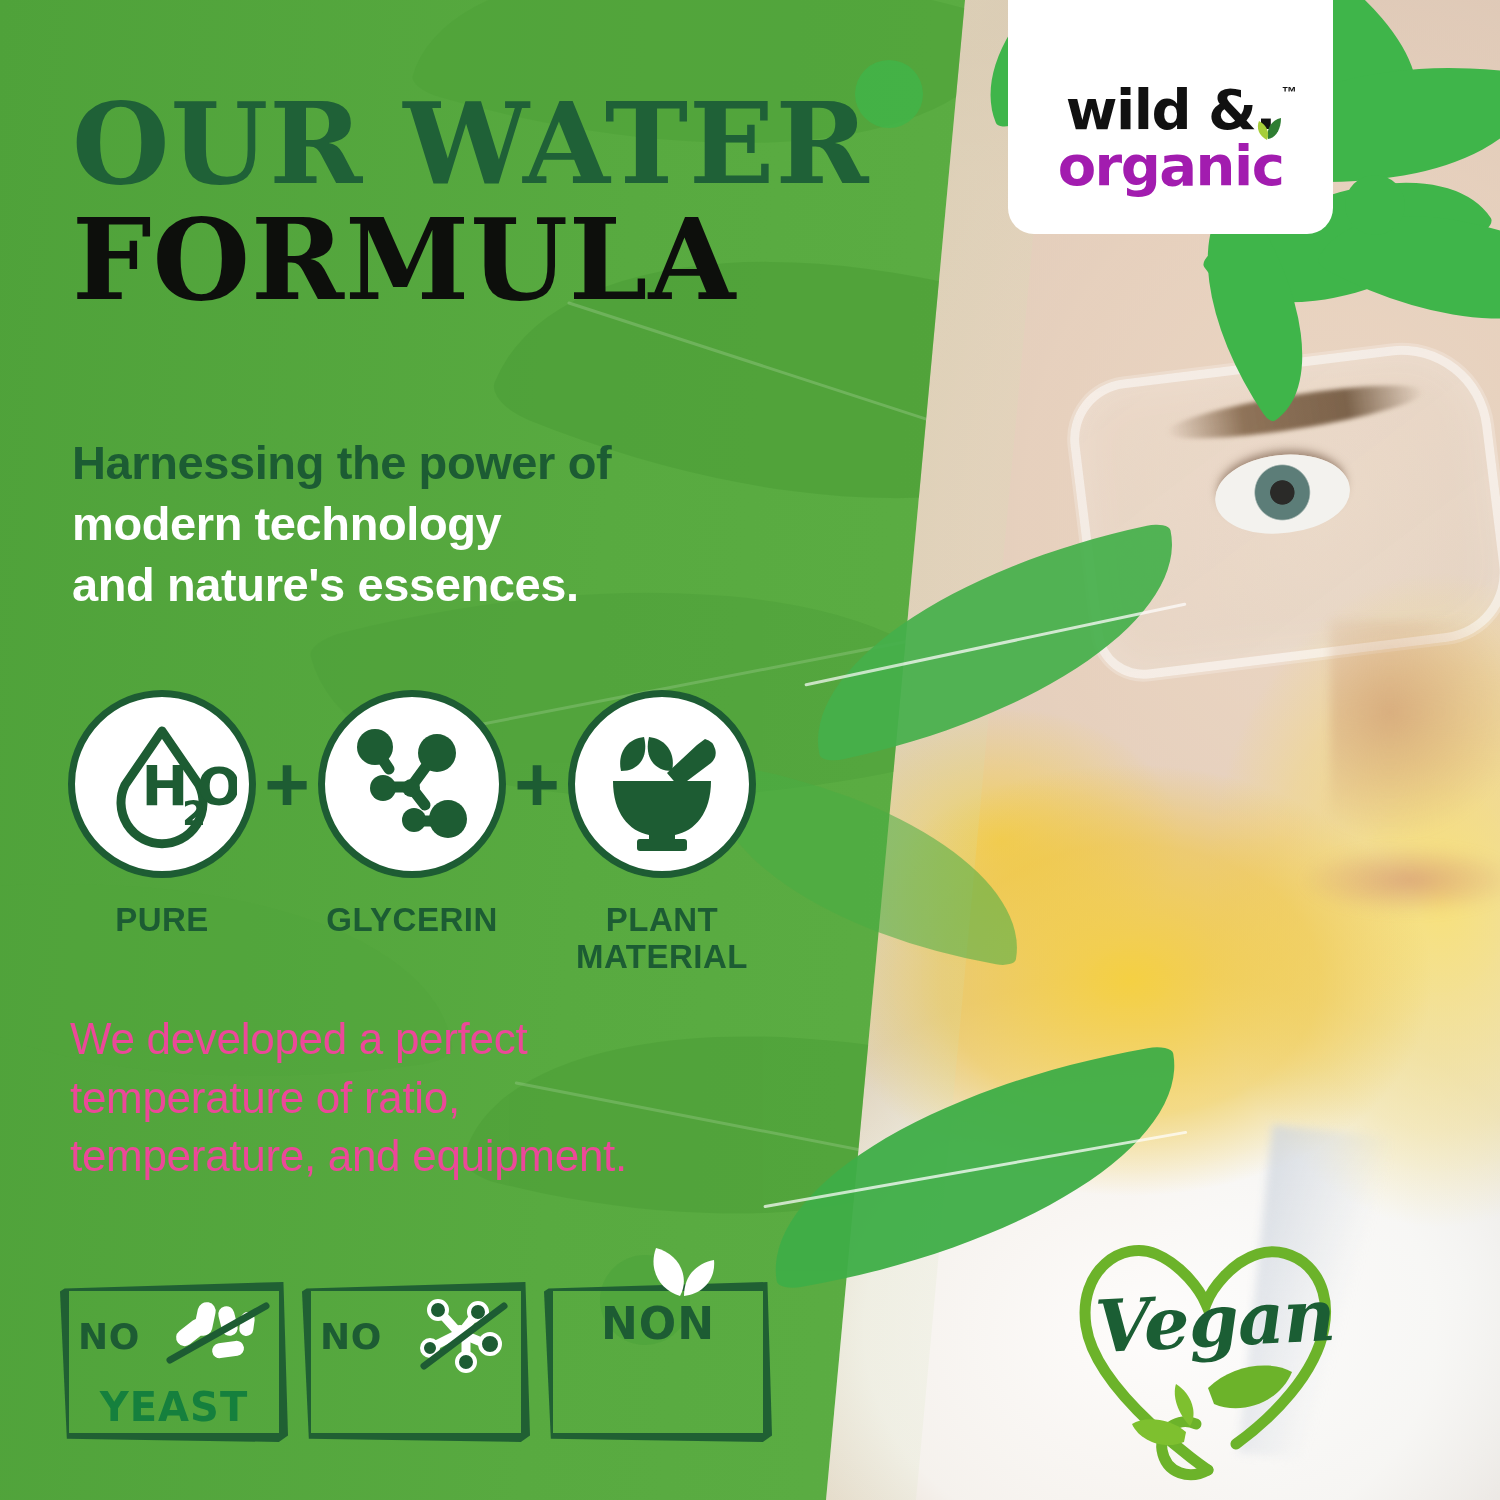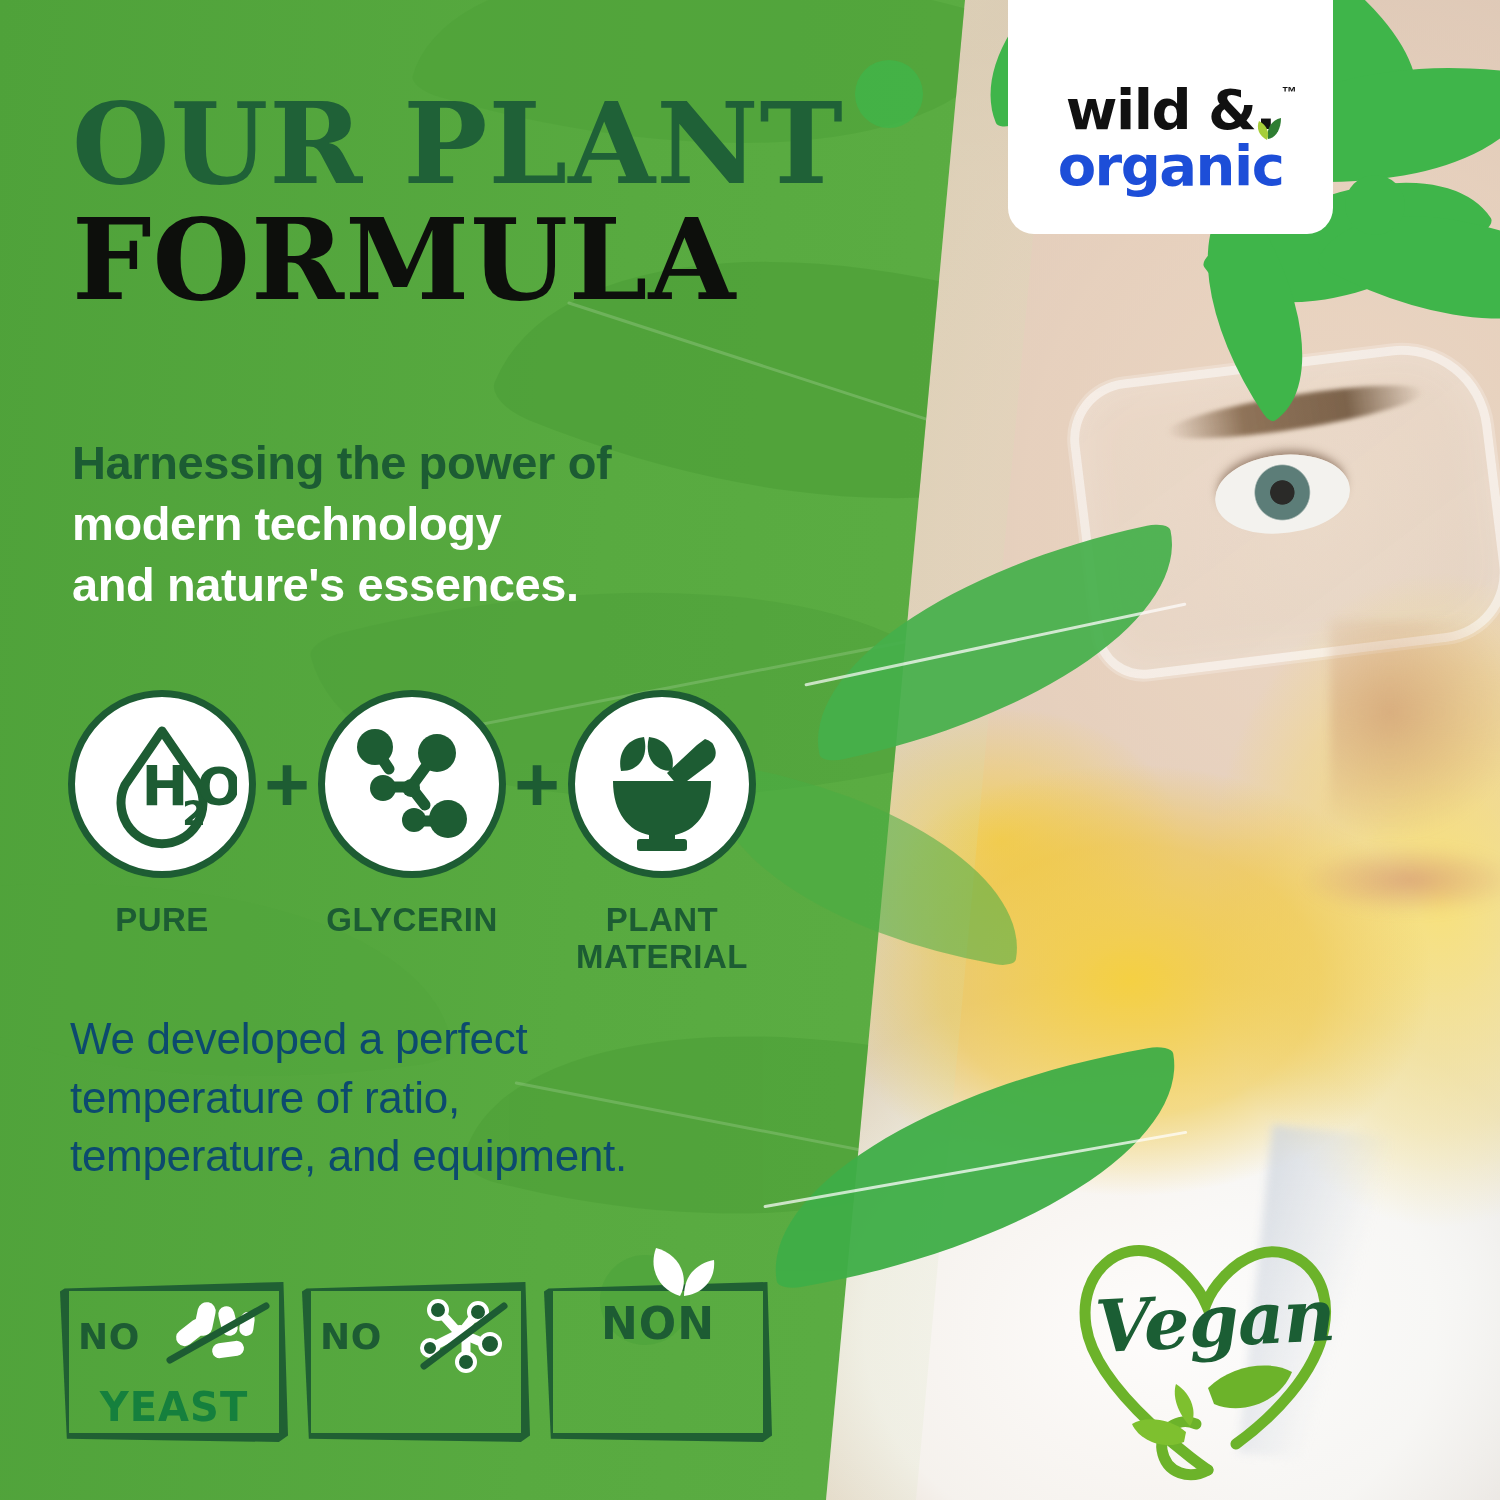--- a/index.html
+++ b/index.html
@@ -125,21 +125,21 @@
     position:relative;
     font-size:56px; font-weight:bold; letter-spacing:-1.5px; color:#111111;
     line-height:.98; font-family:"DejaVu Sans", sans-serif;
   }
   .logo-tm{
     position:absolute; right:-20px; top:2px; font-size:15px; font-weight:bold; color:#111;
     font-family:"Liberation Sans", sans-serif;
   }
   .logo-line2{
     position:relative;
-    font-size:56px; font-weight:bold; letter-spacing:-1.5px; color:#1d4ed8;
+    font-size:56px; font-weight:bold; letter-spacing:-1.5px; color:#a21caf;
     line-height:1.0; font-family:"DejaVu Sans", sans-serif;
   }
   .logo-leaves{ position:absolute; right:-10px; top:-26px; width:46px; height:30px; }
 
   
   .headline{ position:absolute; left:72px; top:86px; width:820px; }
   .h-line1{
     font-family:"DejaVu Serif", serif; font-weight:bold;
     font-size:112px; line-height:1.03; letter-spacing:1px;
     color:#1f6137;
@@ -171,21 +171,21 @@
     color:#1c5c33; font-family:"Liberation Sans", sans-serif;
   }
   .plus{
     width:62px; display:flex; align-items:center; justify-content:center;
     height:188px; font-size:78px; font-weight:bold; color:#1d5c33; line-height:1;
     font-family:"Liberation Sans", sans-serif;
   }
 
   
   .paragraph{ position:absolute; left:70px; top:1010px; width:740px;
-    font-size:44px; font-weight:normal; line-height:1.33; color:#0c4a6e;
+    font-size:44px; font-weight:normal; line-height:1.33; color:#ec4899;
     letter-spacing:-.3px; }
 
   
   .badges{ position:absolute; left:60px; top:1282px; display:flex; gap:14px; }
   .badge{
     position:relative; width:228px; height:160px;
     display:flex; flex-direction:column; align-items:center; justify-content:flex-end;
     padding-bottom:12px;
   }
   .badge-frame{
@@ -280,21 +280,21 @@
     <div class="logo-line2">
       <span>organic</span>
       <svg class="logo-leaves" viewBox="0 0 46 30">
         <path d="M21 27 C19 16, 25 8, 34 6 C34 17, 29 26, 21 27 Z" fill="#2e7d32"></path>
         <path d="M20 28 C12 24, 9 16, 12 9 C20 13, 23 21, 20 28 Z" fill="#a6ce39"></path>
       </svg>
     </div>
   </div>
 
   <div class="headline">
-    <div class="h-line1">OUR PLANT</div>
+    <div class="h-line1">OUR WATER</div>
     <div class="h-line2">FORMULA</div>
   </div>
 
   <div class="subtitle">
     <div class="sub-dark">Harnessing the power of</div>
     <div class="sub-white">modern technology</div>
     <div class="sub-white">and nature's essences.</div>
   </div>
 
   <div class="ingredients">

